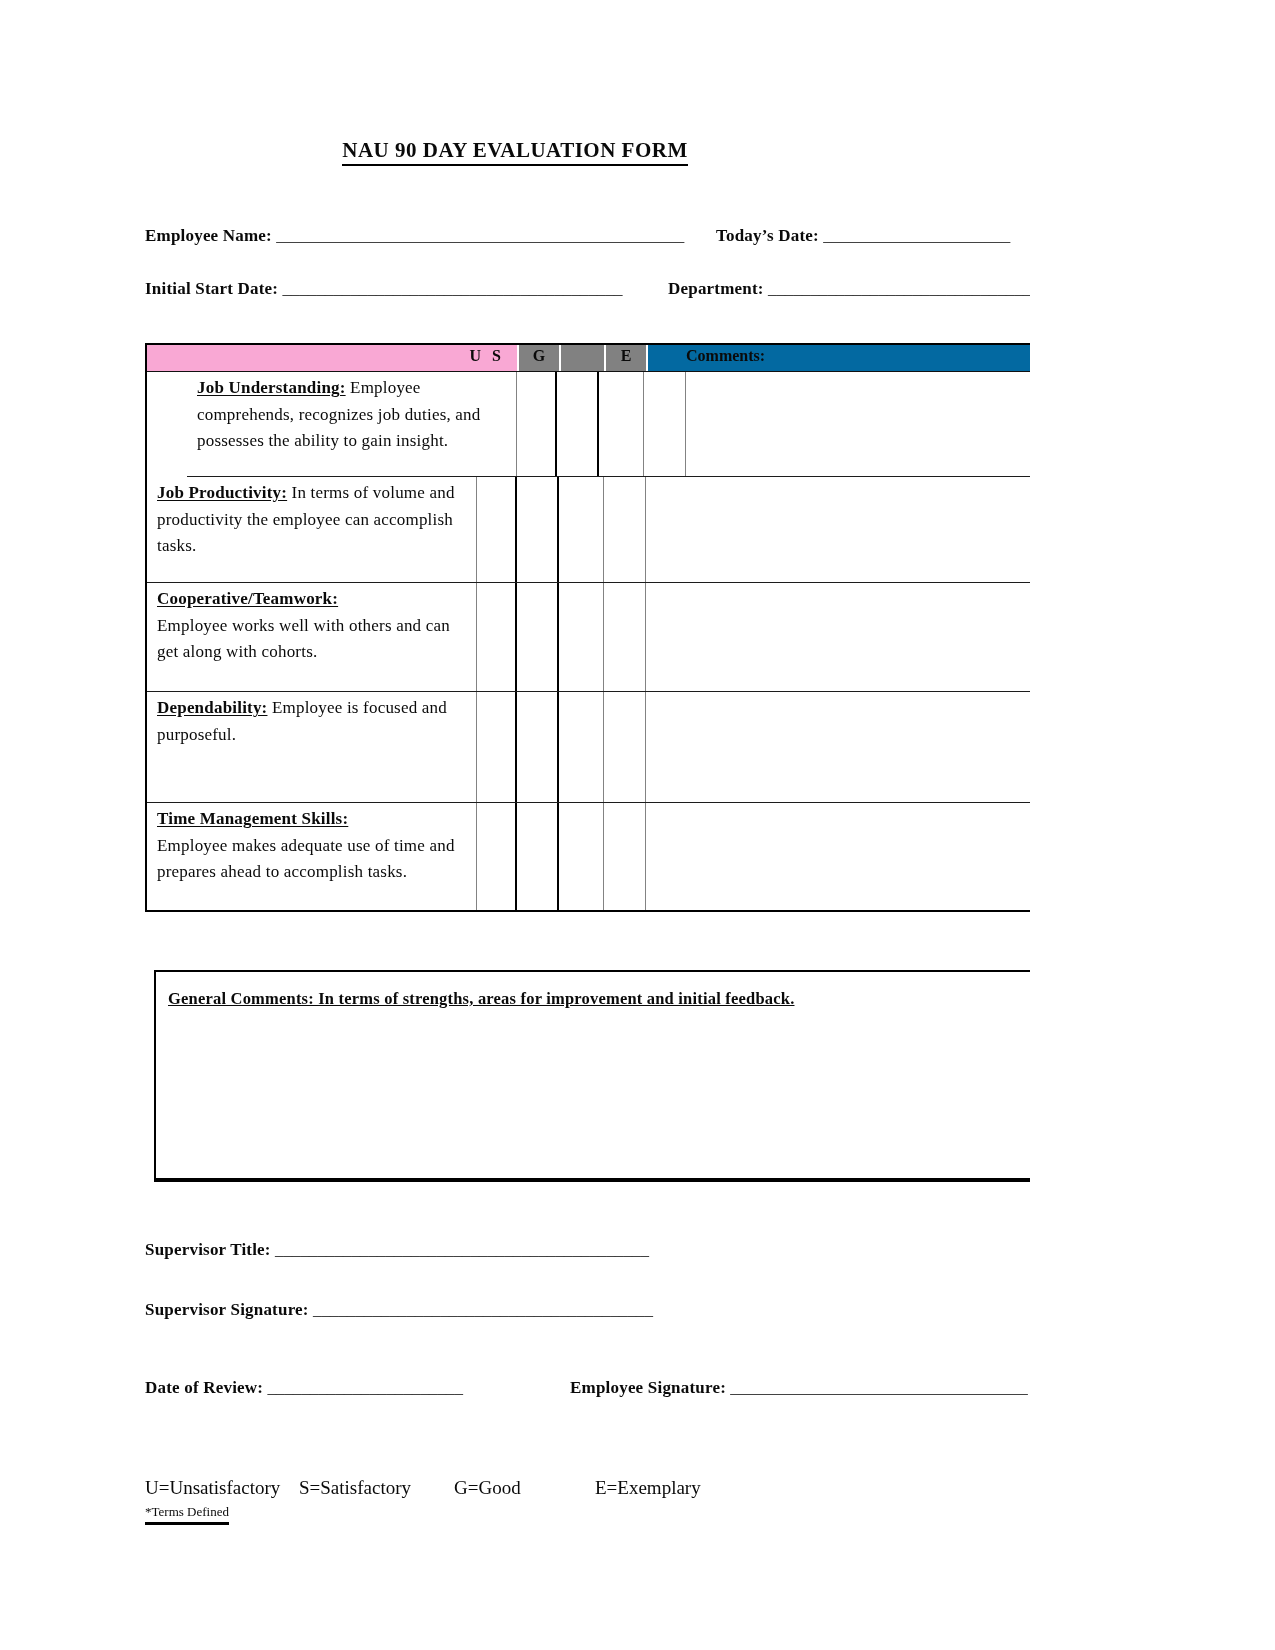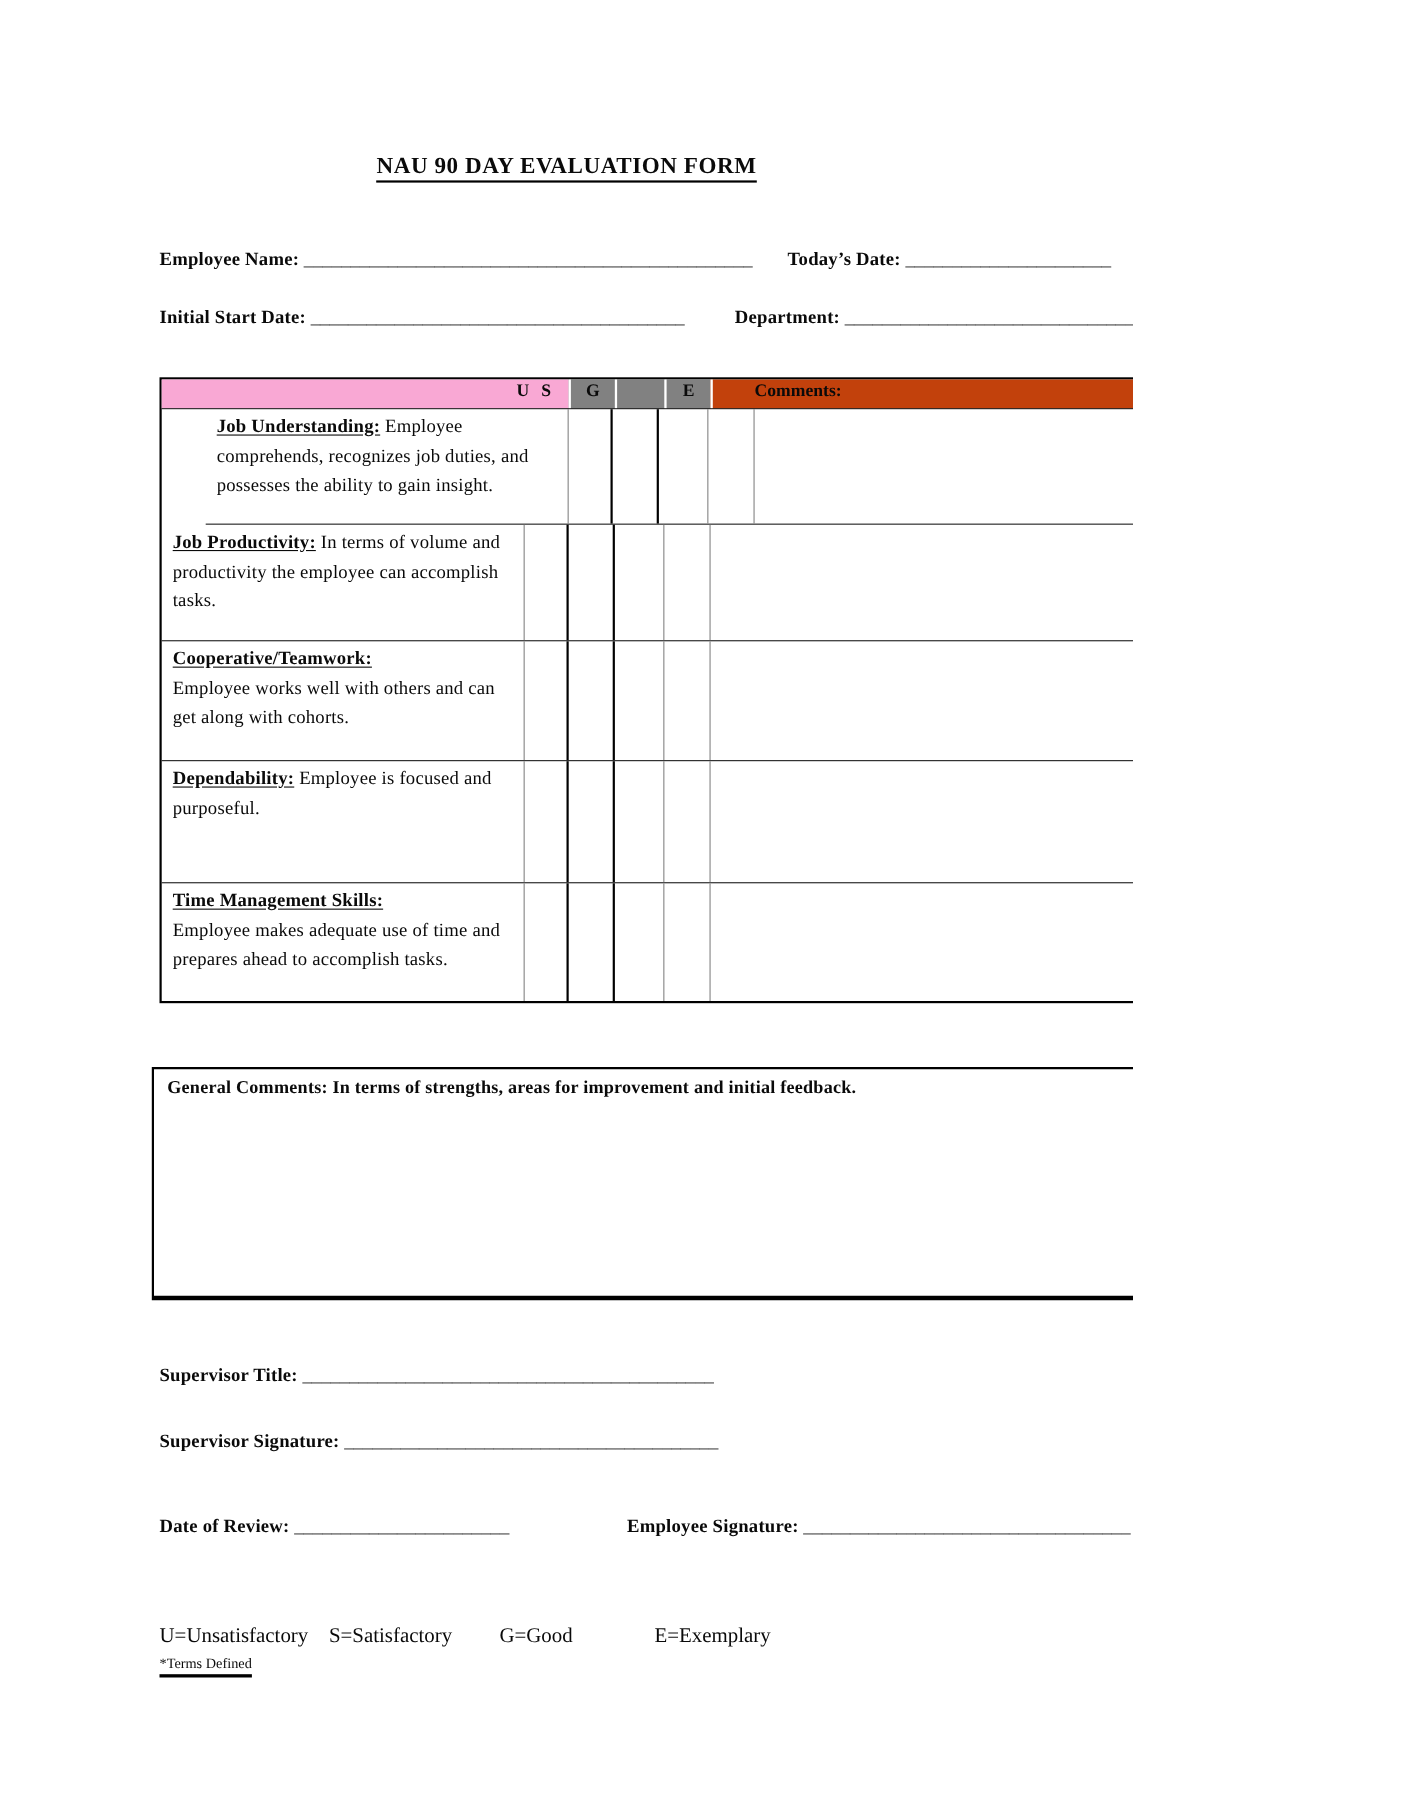--- a/index.html
+++ b/index.html
@@ -81,25 +81,26 @@
   .c-desc .row-title { font-weight: bold; text-decoration: underline; text-underline-offset: 2px; }
   .c-u { width: 40px; border-right: 2px solid #000; }
   .c-s { width: 42px; border-right: 2px solid #000; }
   .c-g { width: 45px; border-right: 1px solid #838383; }
   .c-e { width: 42px; border-right: 1px solid #838383; }
   .c-comments { flex: 1; }
 
   
   .gc-box {
     position: absolute;
-    top: 970px; left: 138px;
+    top: 970px; left: 154px;
     width: 930px; height: 212px;
     border: 2px solid #000;
     border-bottom-width: 4px;
-    padding: 7px 12px 0 12px;
+    padding: 17px 12px 0 12px;
+    text-decoration: underline;
   }
   .gc-box .gc-label { font-weight: bold; font-size: 16.5px; letter-spacing: 0.2px; }
 
   
   .sig-line { position: absolute; left: 145px; font-size: 17px; white-space: nowrap; }
   .s1 { top: 1240px; text-align: right; }
   .s2 { top: 1300px; }
   .s3 { top: 1378px; }
 
   
@@ -147,21 +148,21 @@
       <span class="fblank">_______________________________</span></span>
   </div>
 
   <div class="eval-table">
 
     <div class="thead-row">
       <div class="hcell h-us" style="background-color: #f9a8d4;"><span class="hletter">U</span><span class="hletter">S</span></div>
       <div class="hcell h-g" style="background-color: rgb(129, 129, 129);">G</div>
       <div class="hcell h-blank" style="background-color: rgb(129, 129, 129);"></div>
       <div class="hcell h-e" style="background-color: rgb(129, 129, 129);">E</div>
-      <div class="hcell h-comments" style="background-color: #c2410c;">Comments:</div>
+      <div class="hcell h-comments" style="background-color: #0369a1;">Comments:</div>
     </div>
 
     <div class="trow r1">
       <div class="c-desc"><span class="row-title">Job Understanding:</span> <span>Employee comprehends, recognizes job duties, and possesses the ability to gain insight.</span></div>
       <div class="c-u"></div>
       <div class="c-s"></div>
       <div class="c-g"></div>
       <div class="c-e"></div>
       <div class="c-comments"></div>
     </div>

